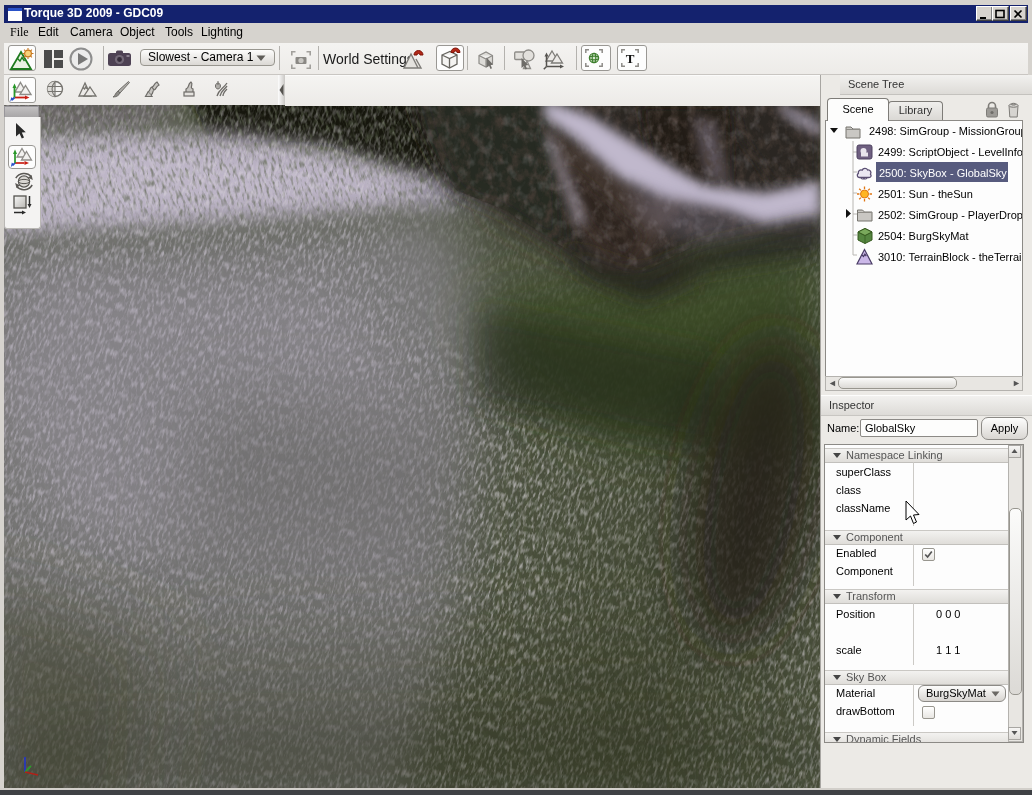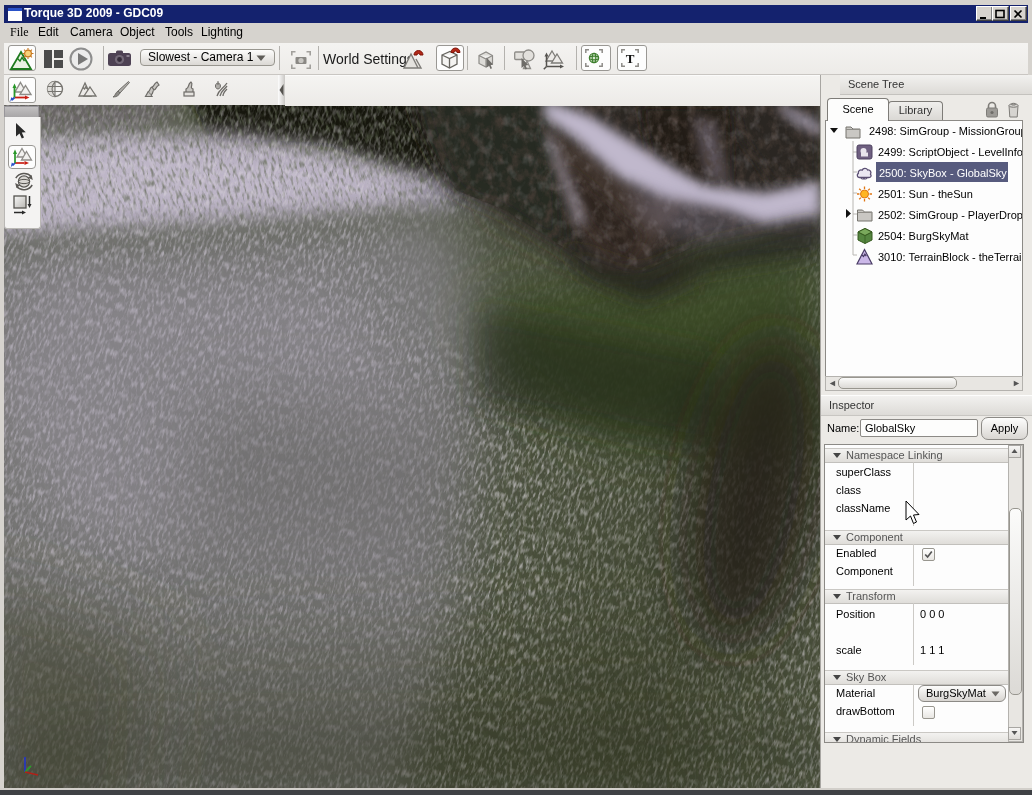--- a/index.html
+++ b/index.html
@@ -59,21 +59,21 @@
             border:1px solid #8c8a86;border-radius:7px;font-size:11px;text-align:center;line-height:20px;color:#000;}
   #gridbox{left:824px;top:444px;width:198px;height:297px;background:#fdfdfd;border:1px solid #8c8a86;overflow:hidden;}
   .sechead{position:absolute;left:0;width:183px;height:13px;
            background:linear-gradient(#f3f2f0,#dfddd9);border-top:1px solid #cac8c4;border-bottom:1px solid #c2c0bc;
            font-size:11px;color:#555;}
   .sechead .arr{position:absolute;left:8px;top:4px;width:0;height:0;
                 border-left:4px solid transparent;border-right:4px solid transparent;border-top:5px solid #444;}
   .sechead .stxt{position:absolute;left:21px;top:0px;}
   .prow{position:absolute;left:0;width:183px;height:18px;font-size:11px;color:#000;}
   .plabel{position:absolute;left:11px;top:2px;}
-  .pval{position:absolute;left:95px;top:2px;text-align:center;}
+  .pval{position:absolute;left:111px;top:2px;text-align:center;}
   .pdiv{position:absolute;left:88px;width:1px;background:#cccac6;}
   .cbox{position:absolute;left:97px;top:3px;width:11px;height:11px;background:linear-gradient(#fff,#e8e6e2);
         border:1px solid #98968f;border-radius:2px;}
 </style>
 </head>
 <body>
 
 <div class="abs" id="titlebar"></div>
 <div class="abs" id="winicon">
     <div></div>

